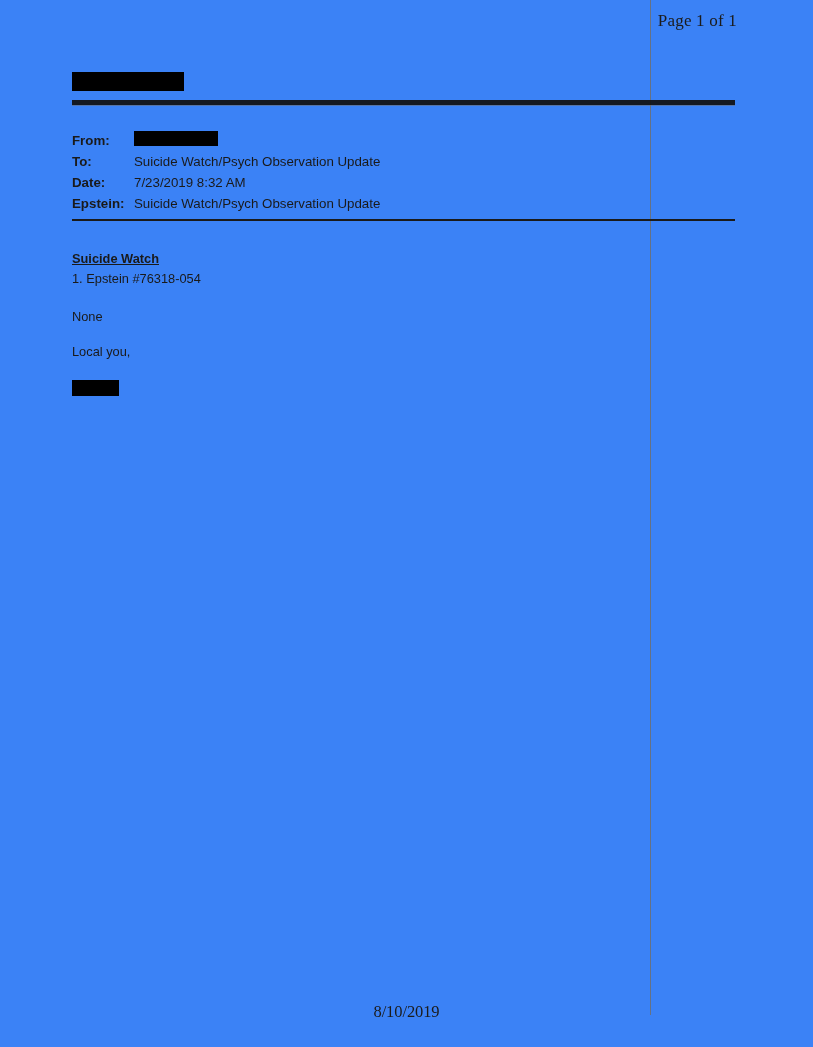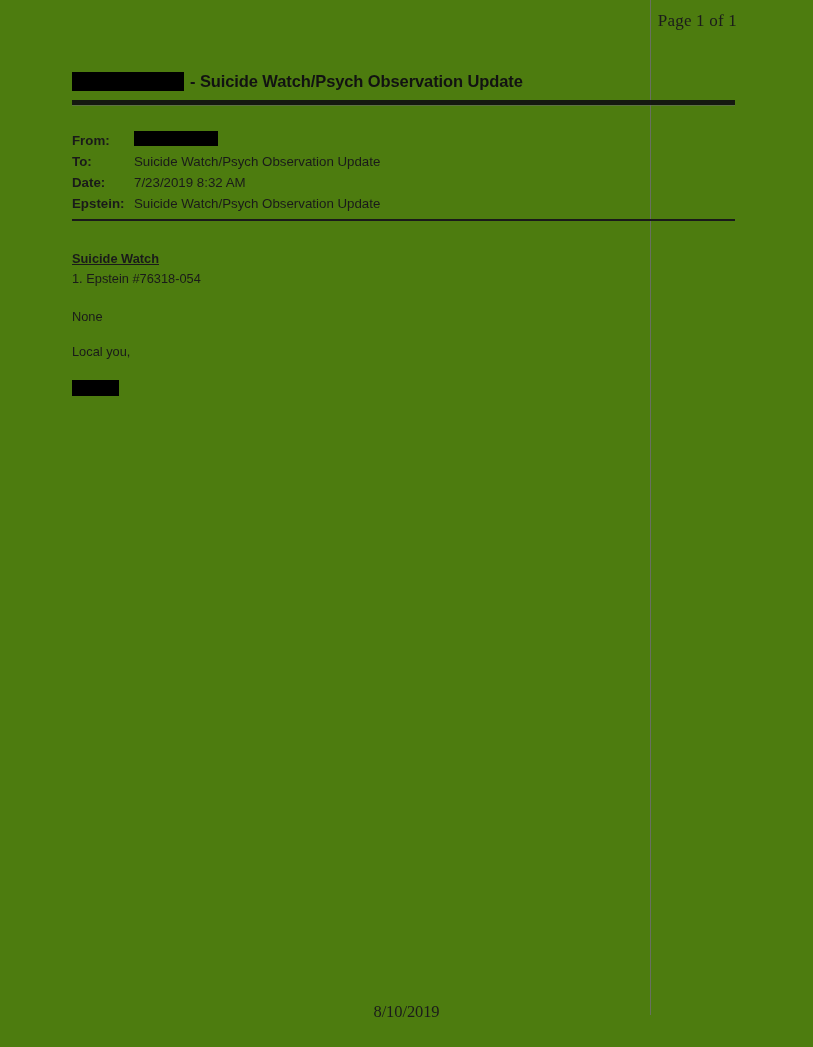--- a/index.html
+++ b/index.html
@@ -12,21 +12,21 @@
     height: 1047px;
     position: relative;
     font-family: "Liberation Sans", sans-serif;
     color: #000000;
     overflow: hidden;
   }
 
   .page {
     position: absolute;
     inset: 0;
-    background: #4d7c0f;
+    background: #3b82f6;
   }
 
   
   .page-number {
     position: absolute;
     top: 11px;
     right: 76px;
     font-family: "Liberation Serif", serif;
     font-size: 17px;
     color: #1b1b1b;
@@ -182,21 +182,20 @@
 <body>
 
 <div class="page">
 
   <div class="page-number">Page 1 of 1</div>
 
   <div class="scan-line"></div>
 
   <div class="title-row">
     <span class="redaction redact-title"></span>
-    <span class="title-text">- Suicide Watch/Psych Observation Update</span>
   </div>
 
   <div class="rule-heavy"></div>
 
   <div class="fields">
     <div class="field-row">
       <span class="field-label">From:</span>
       <span class="field-value">
         <span class="redaction redact-from"></span>
       </span>

